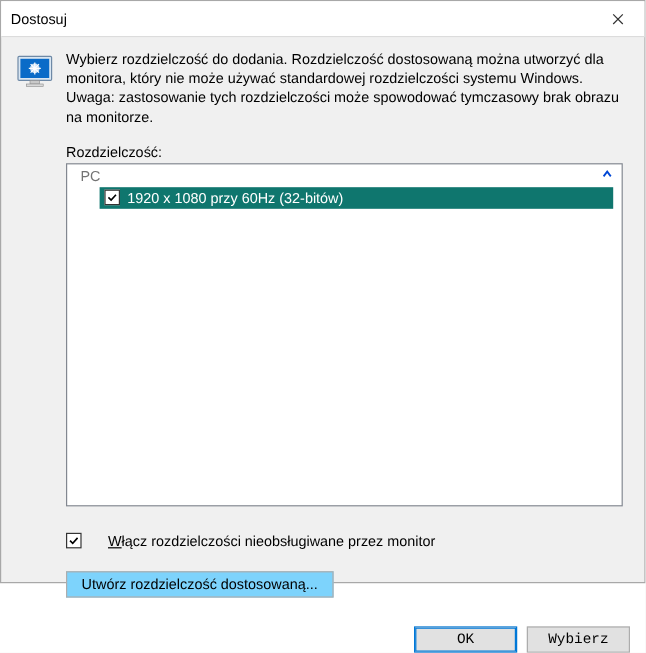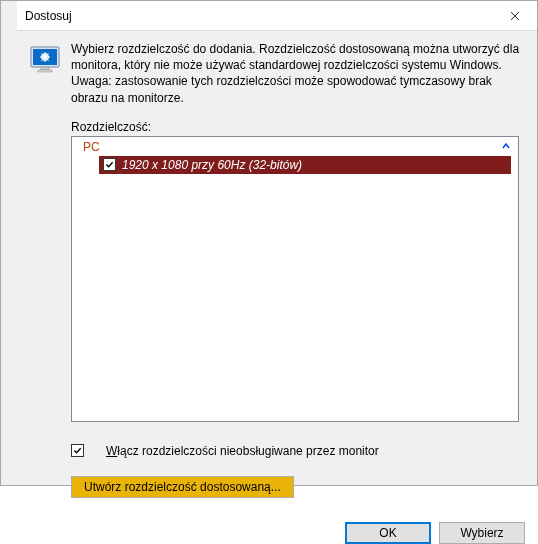--- a/index.html
+++ b/index.html
@@ -13,21 +13,20 @@
     height: 544px;
     overflow: hidden;
   }
   .window {
     width: 538px;
     height: 486px;
     background: #f0f0f0;
     border: 1px solid #a8a8a8;
     display: flex;
     flex-direction: column;
-    padding-left: 16px;
   }
   .titlebar {
     height: 30px;
     background: #ffffff;
     display: flex;
     align-items: center;
     justify-content: space-between;
     padding-left: 8px;
     border-bottom: 1px solid #dcdcdc;
   }
@@ -80,37 +79,36 @@
     border: 1px solid #828790;
     padding: 1px;
     overflow: auto;
     position: relative;
   }
   .group-header {
     display: flex;
     align-items: center;
     justify-content: space-between;
     padding: 2px 6px 2px 10px;
-    color: #c2410c;
+    color: #737373;
     font-size: 12px;
   }
   .group-arrow {
     color: #0046d5;
     font-size: 10px;
   }
   .res-item {
     display: flex;
     align-items: center;
     gap: 6px;
     margin: 0 6px 0 26px;
-    background: #7f1d1d;
+    background: #0f766e;
     color: #fff;
     padding: 1px 4px;
     height: 18px;
-    font-style: italic;
   }
   .res-checkbox {
     width: 13px;
     height: 13px;
     background: #fff;
     border: 1px solid #333;
     display: inline-flex;
     align-items: center;
     justify-content: center;
     font-size: 10px;
@@ -143,40 +141,41 @@
     line-height: 1;
   }
   .check-label {
     font-size: 12px;
   }
   .underline-first::first-letter { text-decoration: underline; }
   .create-btn {
     margin-top: 18px;
     padding: 3px 12px;
     font-size: 12px;
-    background: #eab308;
+    background: #7dd3fc;
     border: 1px solid #adadad;
     min-width: 200px;
     text-align: center;
     cursor: default;
   }
   .footer {
     display: flex;
     justify-content: flex-end;
     gap: 8px;
     padding: 12px;
   }
   .btn {
     min-width: 86px;
     padding: 3px 10px;
     font-size: 12px;
     background: #e1e1e1;
     border: 1px solid #adadad;
     text-align: center;
     cursor: default;
+    font-family: Liberation Mono, monospace;
   }
   .btn.default {
     border: 1px solid #0078d7;
     box-shadow: inset 0 0 0 1px #0078d7;
   }
 </style>
 </head>
 <body>
 
 <div class="window">

